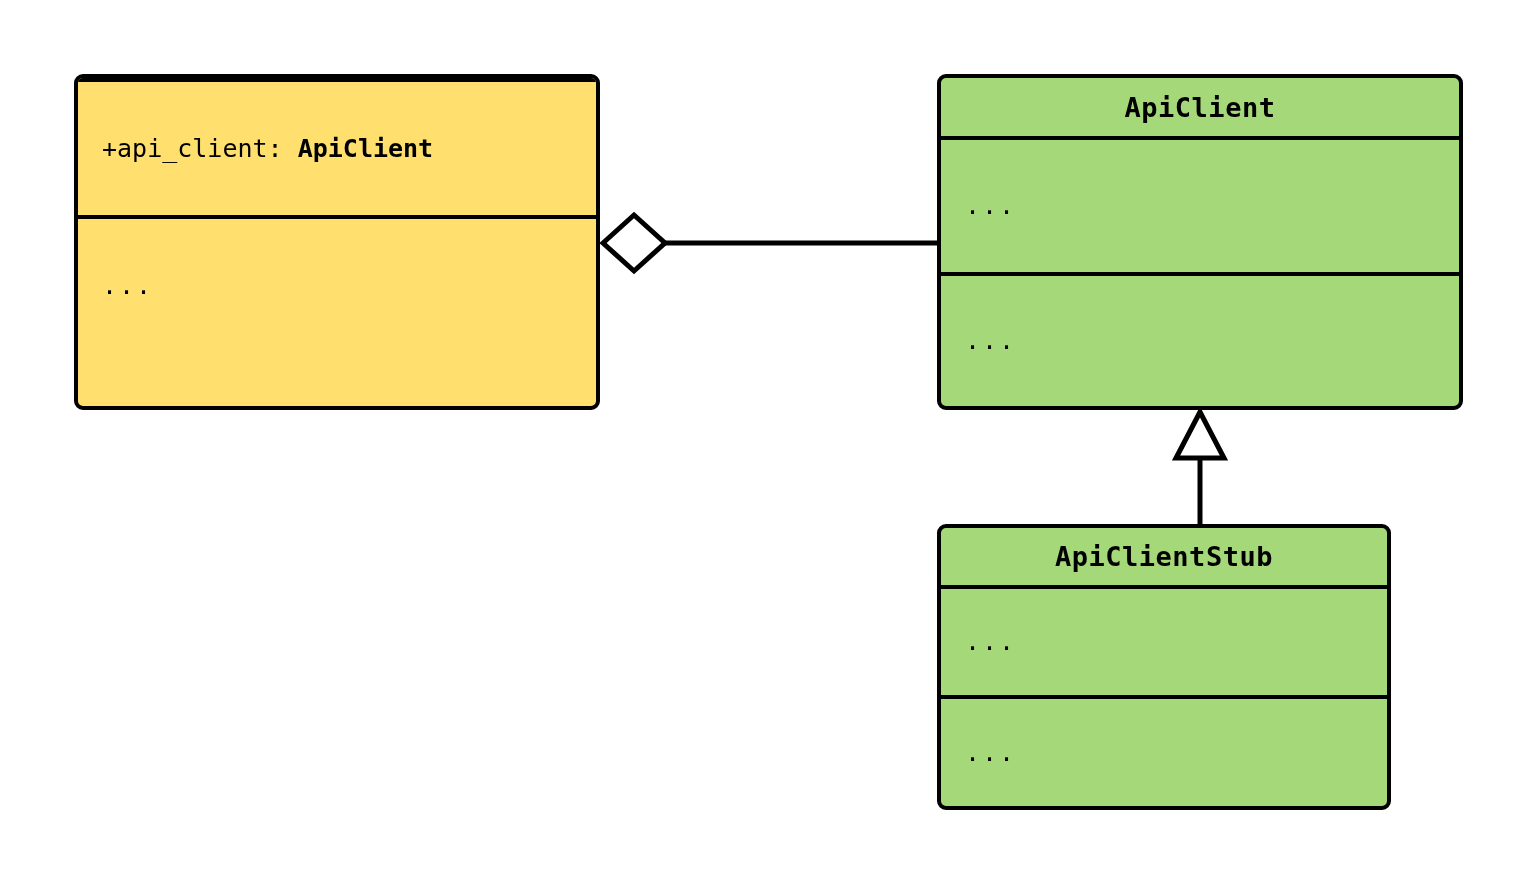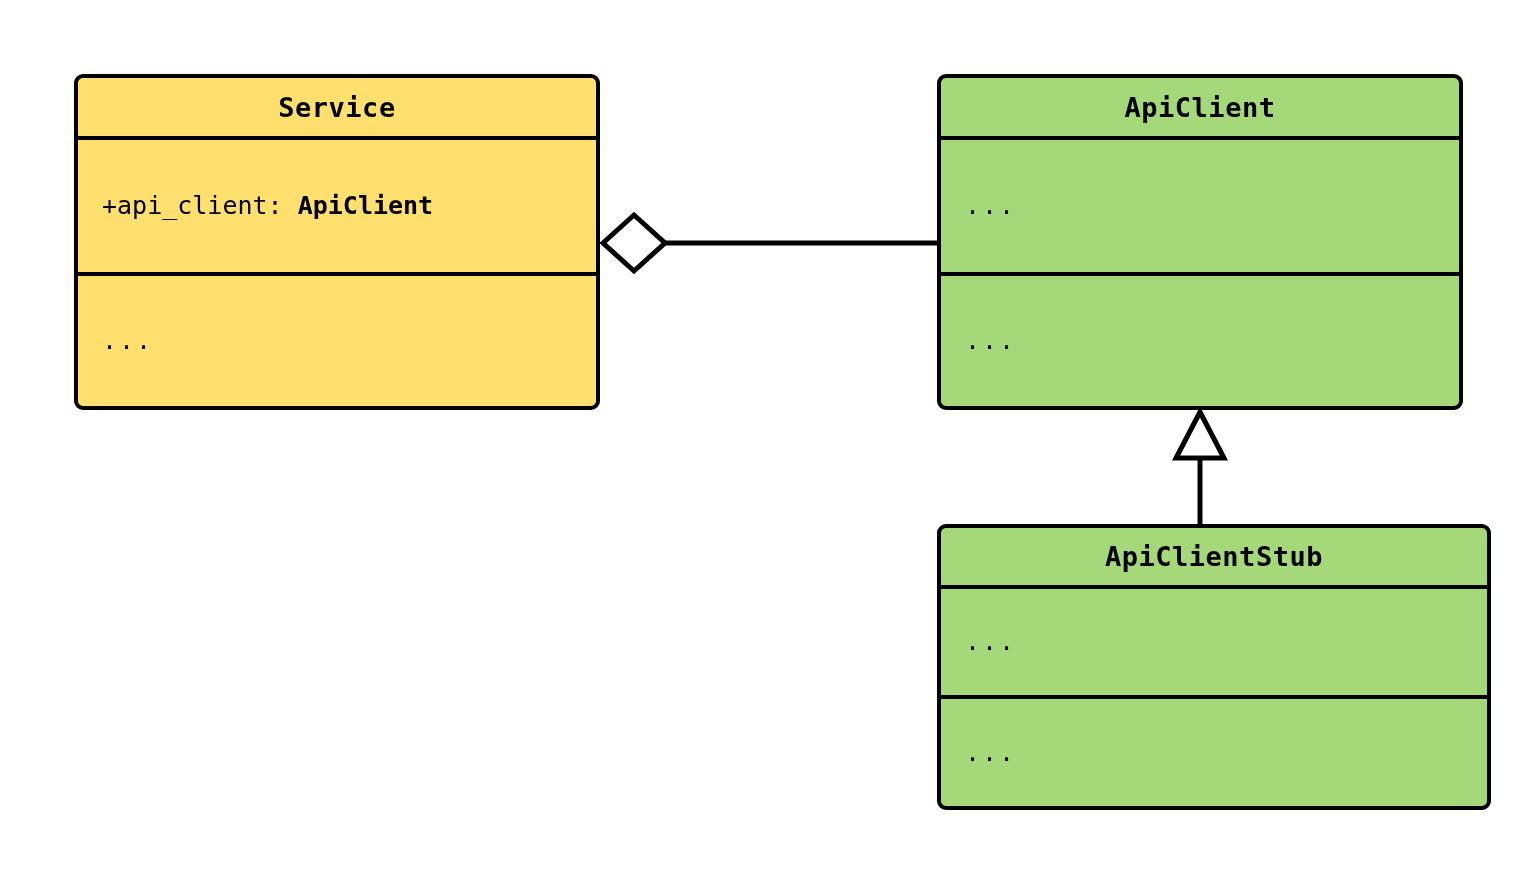--- a/index.html
+++ b/index.html
@@ -81,21 +81,21 @@
     white-space: pre;
   }
   .uml-body .ellipsis {
     font-weight: normal;
     letter-spacing: 2px;
   }
 
   
   #class-service      { left: 74px;  top: 74px;  width: 526px; height: 336px; }
   #class-apiclient    { left: 937px; top: 74px;  width: 526px; height: 336px; }
-  #class-apiclientstub{ left: 937px; top: 524px; width: 554px; height: 286px; }
+  #class-apiclientstub{ left: 937px; top: 524px; width: 454px; height: 286px; }
 
   
   #class-service .c-title { height: 59px; }
   #class-service .c-attrs { height: 137px; }
   #class-service .c-ops   { height: 136px; }
 
   #class-apiclient .c-title { height: 59px; }
   #class-apiclient .c-attrs { height: 137px; }
   #class-apiclient .c-ops   { height: 136px; }
 
@@ -118,21 +118,20 @@
       <polygon points="603,243 634,215 665,243 634,271" fill="#ffffff" stroke="#000000" stroke-width="5" stroke-linejoin="miter"></polygon>
     </g>
 
     <g>
       <line x1="1200" y1="524" x2="1200" y2="458" stroke="#000000" stroke-width="5"></line>
       <polygon points="1200,412 1224,458 1176,458" fill="#ffffff" stroke="#000000" stroke-width="5" stroke-linejoin="miter"></polygon>
     </g>
   </svg>
 
   <div class="uml-class fill-amber" id="class-service" style="background: rgb(255, 223, 110);">
-    <div class="uml-compartment uml-title c-title">Service</div>
     <div class="uml-compartment uml-body divided c-attrs">
       <span><span class="member-visibility">+</span><span class="member-name">api_client</span><span class="member-name">: </span><span class="member-type">ApiClient</span></span>
     </div>
     <div class="uml-compartment uml-body divided c-ops">
       <span class="ellipsis">...</span>
     </div>
   </div>
 
   <div class="uml-class fill-green" id="class-apiclient" style="background: rgb(165, 216, 120);">
     <div class="uml-compartment uml-title c-title">ApiClient</div>

